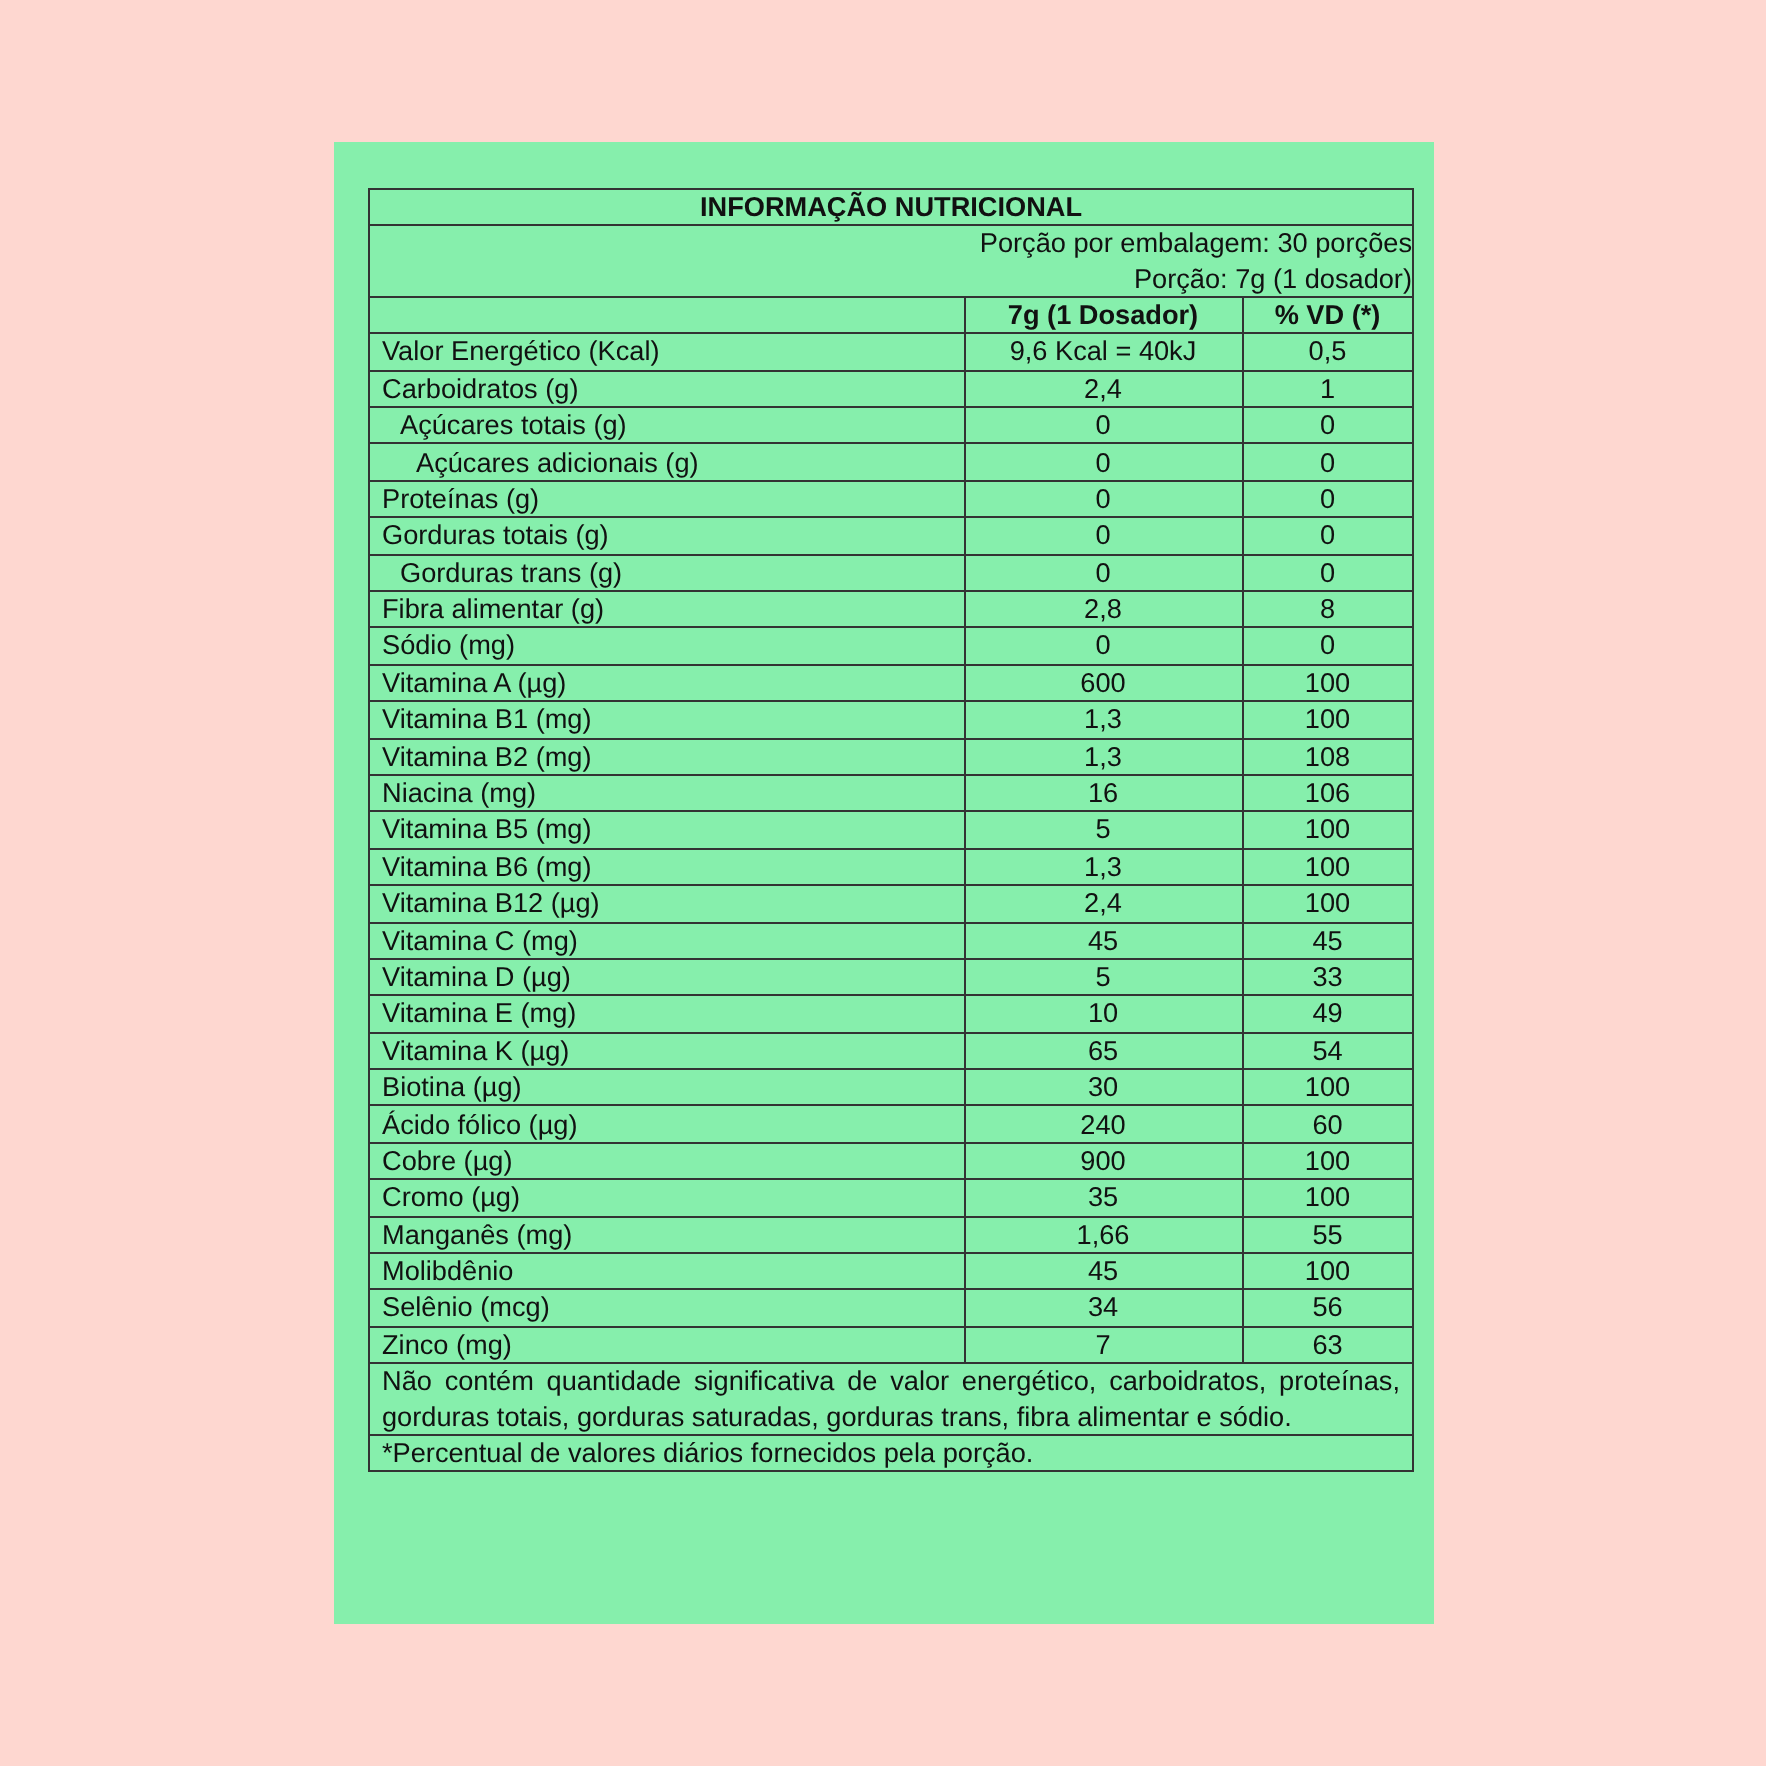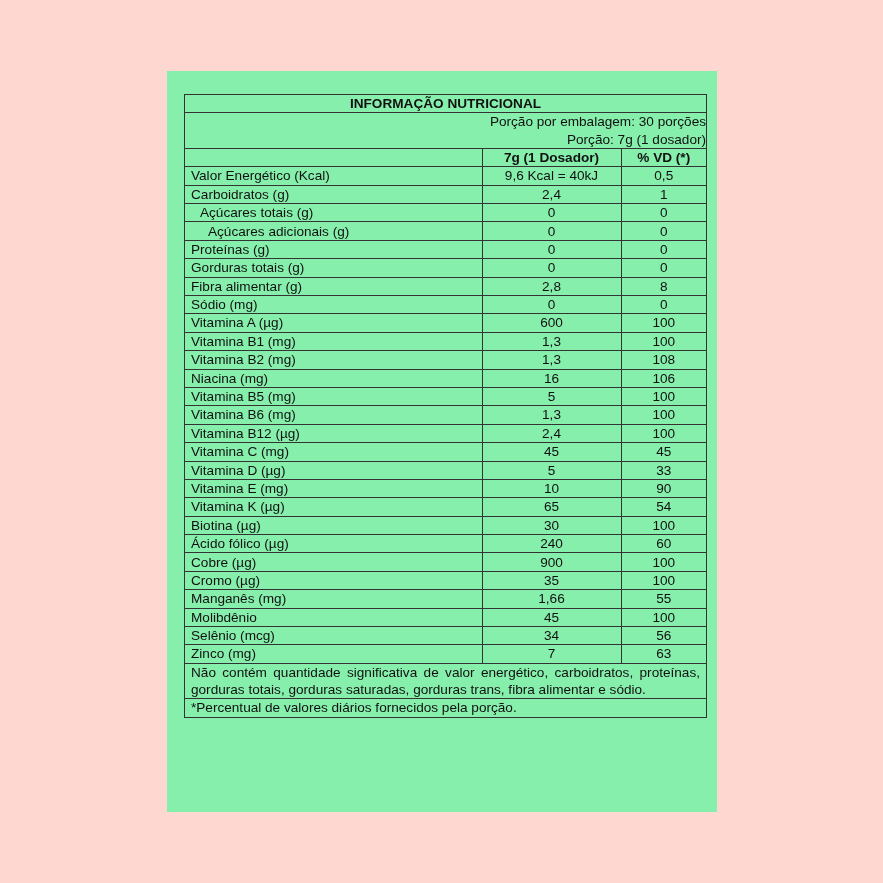--- a/index.html
+++ b/index.html
@@ -116,20 +116,25 @@
             <td class="name">Proteínas (g)</td>
             <td class="qty">0</td>
             <td class="vd">0</td>
           </tr>
           <tr>
             <td class="name">Gorduras totais (g)</td>
             <td class="qty">0</td>
             <td class="vd">0</td>
           </tr>
           <tr>
+            <td class="name ind1">Gorduras trans (g)</td>
+            <td class="qty">0</td>
+            <td class="vd">0</td>
+          </tr>
+          <tr>
             <td class="name">Fibra alimentar (g)</td>
             <td class="qty">2,8</td>
             <td class="vd">8</td>
           </tr>
           <tr>
             <td class="name">Sódio (mg)</td>
             <td class="qty">0</td>
             <td class="vd">0</td>
           </tr>
           <tr>
@@ -173,21 +178,21 @@
             <td class="vd">45</td>
           </tr>
           <tr>
             <td class="name">Vitamina D (µg)</td>
             <td class="qty">5</td>
             <td class="vd">33</td>
           </tr>
           <tr>
             <td class="name">Vitamina E (mg)</td>
             <td class="qty">10</td>
-            <td class="vd">90</td>
+            <td class="vd">49</td>
           </tr>
           <tr>
             <td class="name">Vitamina K (µg)</td>
             <td class="qty">65</td>
             <td class="vd">54</td>
           </tr>
           <tr>
             <td class="name">Biotina (µg)</td>
             <td class="qty">30</td>
             <td class="vd">100</td>

